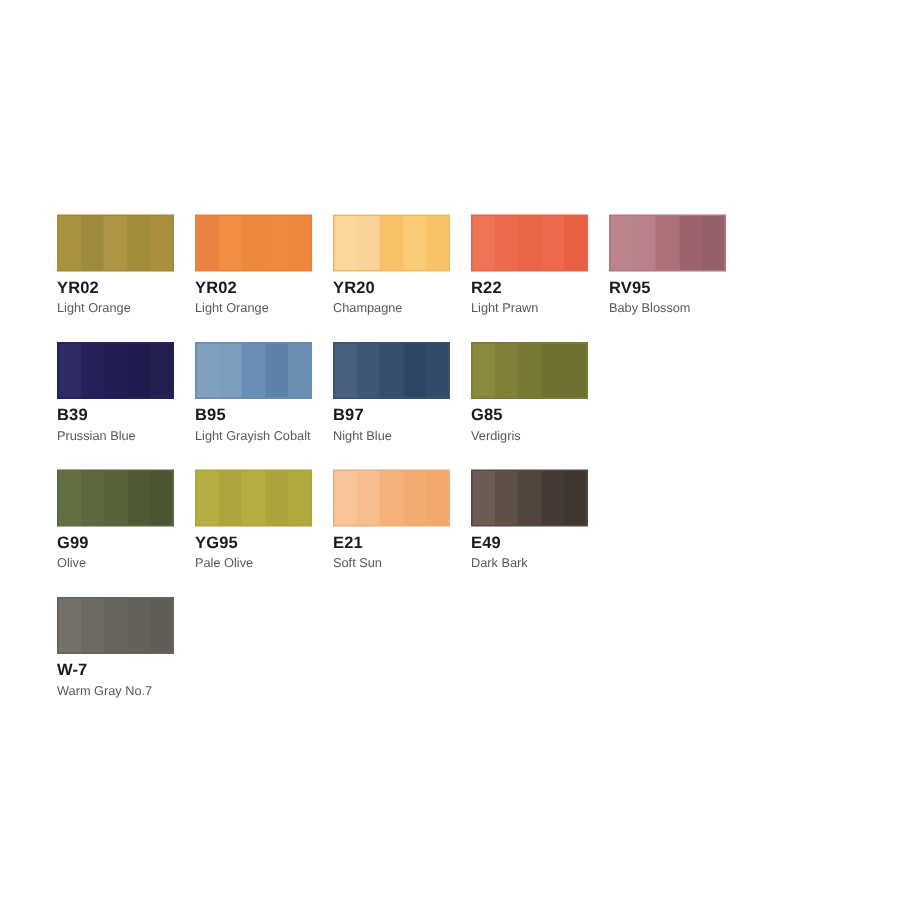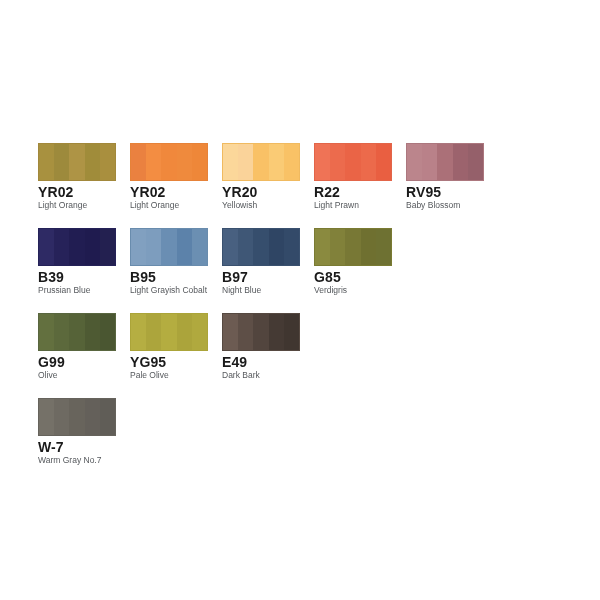--- a/index.html
+++ b/index.html
@@ -50,21 +50,21 @@
     overflow: hidden;
   }
 
   .swatch-chip .band {
     position: absolute;
     top: 0;
     bottom: 0;
   }
 
   .swatch-code {
-    font-size: 14px;
+    font-size: 11px;
     font-weight: bold;
     color: #1a1a1a;
     margin-top: 6px;
     letter-spacing: 0.1px;
     line-height: 11px;
     white-space: nowrap;
   }
 
   .swatch-name {
     font-size: 8.5px;
@@ -105,21 +105,21 @@
         </div>
         <div class="swatch-cell">
           <div class="swatch-chip" style="background: rgb(250, 194, 100);">
             <div class="band" style="left: 0%; width: 20.4%; background: rgb(251, 215, 154);"></div>
             <div class="band" style="left: 20%; width: 20.4%; background: rgb(250, 211, 154);"></div>
             <div class="band" style="left: 40%; width: 20.4%; background: rgb(249, 193, 102);"></div>
             <div class="band" style="left: 60%; width: 20.4%; background: rgb(250, 203, 117);"></div>
             <div class="band" style="left: 80%; width: 20.4%; background: rgb(249, 194, 102);"></div>
           </div>
           <div class="swatch-code">YR20</div>
-          <div class="swatch-name">Yellowish</div>
+          <div class="swatch-name">Champagne</div>
         </div>
         <div class="swatch-cell">
           <div class="swatch-chip" style="background: rgb(236, 106, 76);">
             <div class="band" style="left: 0%; width: 20.4%; background: rgb(239, 115, 86);"></div>
             <div class="band" style="left: 20%; width: 20.4%; background: rgb(236, 107, 77);"></div>
             <div class="band" style="left: 40%; width: 20.4%; background: rgb(234, 100, 70);"></div>
             <div class="band" style="left: 60%; width: 20.4%; background: rgb(236, 106, 75);"></div>
             <div class="band" style="left: 80%; width: 20.4%; background: rgb(233, 95, 65);"></div>
           </div>
           <div class="swatch-code">R22</div>
@@ -200,20 +200,31 @@
             <div class="band" style="left: 0%; width: 20.4%; background: rgb(181, 174, 66);"></div>
             <div class="band" style="left: 20%; width: 20.4%; background: rgb(172, 165, 60);"></div>
             <div class="band" style="left: 40%; width: 20.4%; background: rgb(180, 173, 64);"></div>
             <div class="band" style="left: 60%; width: 20.4%; background: rgb(171, 164, 59);"></div>
             <div class="band" style="left: 80%; width: 20.4%; background: rgb(176, 169, 62);"></div>
           </div>
           <div class="swatch-code">YG95</div>
           <div class="swatch-name">Pale Olive</div>
         </div>
         <div class="swatch-cell">
+          <div class="swatch-chip" style="background: rgb(246, 181, 126);">
+            <div class="band" style="left: 0%; width: 20.4%; background: rgb(249, 196, 154);"></div>
+            <div class="band" style="left: 20%; width: 20.4%; background: rgb(248, 189, 142);"></div>
+            <div class="band" style="left: 40%; width: 20.4%; background: rgb(245, 177, 121);"></div>
+            <div class="band" style="left: 60%; width: 20.4%; background: rgb(243, 171, 112);"></div>
+            <div class="band" style="left: 80%; width: 20.4%; background: rgb(242, 168, 107);"></div>
+          </div>
+          <div class="swatch-code">E21</div>
+          <div class="swatch-name">Soft Sun</div>
+        </div>
+        <div class="swatch-cell">
           <div class="swatch-chip" style="background: rgb(90, 76, 68);">
             <div class="band" style="left: 0%; width: 20.4%; background: rgb(108, 91, 82);"></div>
             <div class="band" style="left: 20%; width: 20.4%; background: rgb(94, 79, 71);"></div>
             <div class="band" style="left: 40%; width: 20.4%; background: rgb(82, 69, 62);"></div>
             <div class="band" style="left: 60%; width: 20.4%; background: rgb(69, 58, 52);"></div>
             <div class="band" style="left: 80%; width: 20.4%; background: rgb(64, 54, 48);"></div>
           </div>
           <div class="swatch-code">E49</div>
           <div class="swatch-name">Dark Bark</div>
         </div>

